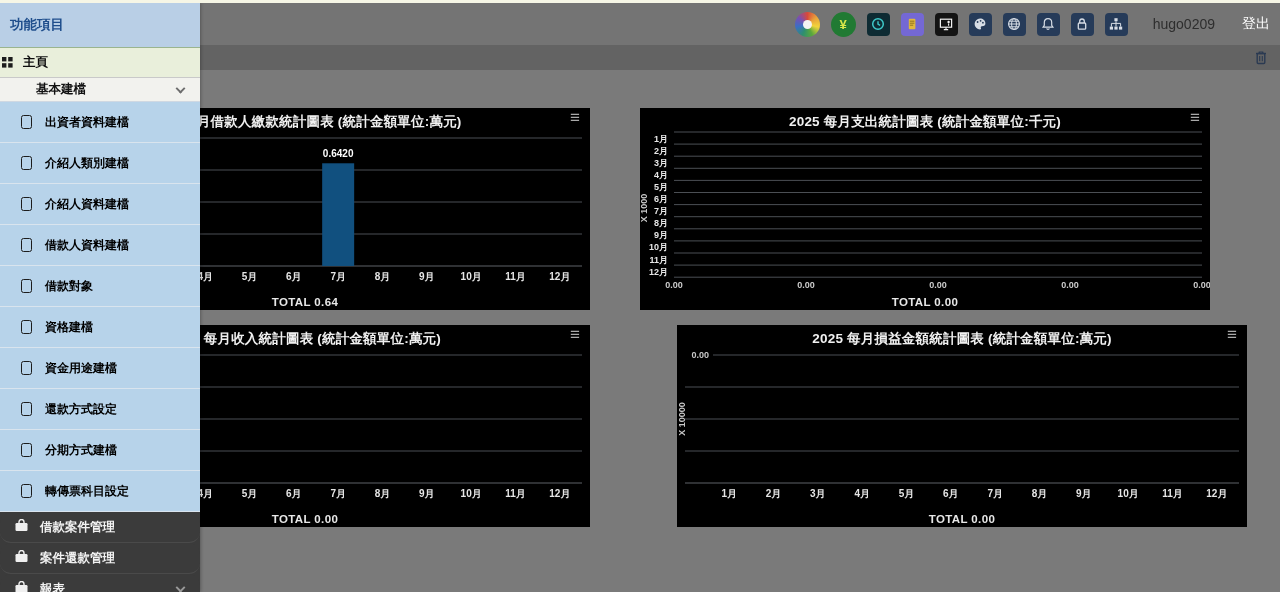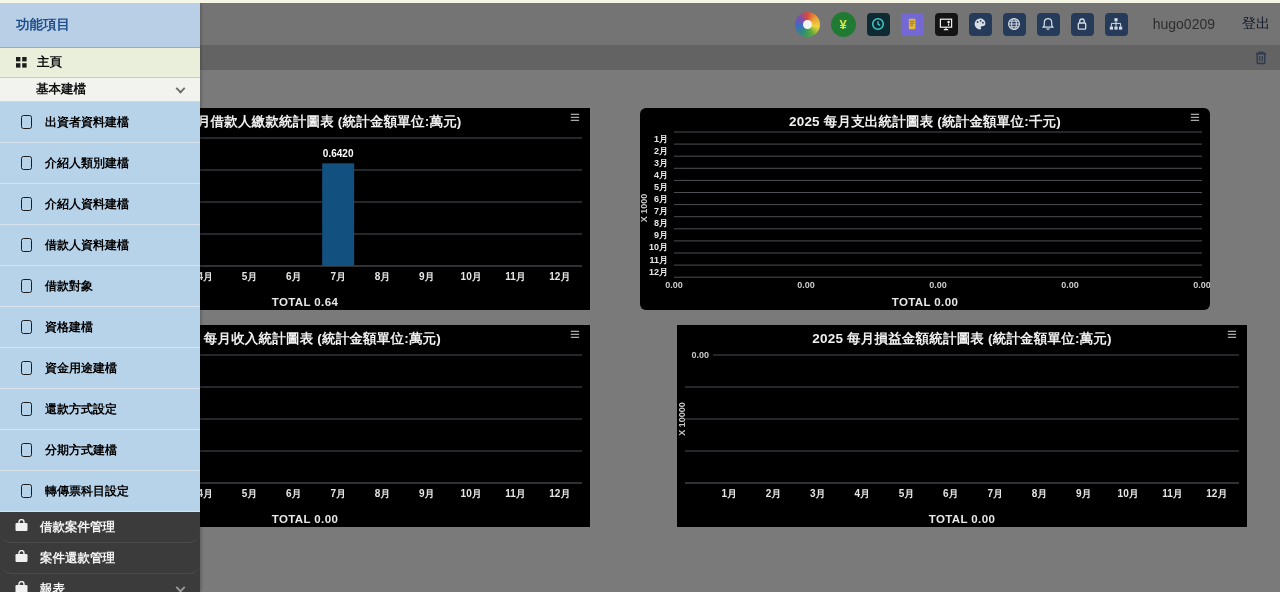--- a/index.html
+++ b/index.html
@@ -16,21 +16,21 @@
     display:flex;align-items:center;justify-content:flex-end;gap:11px;
     padding-right:10px;box-sizing:border-box;z-index:5;
   }
   .icon-sq{
     width:23px;height:23px;border-radius:4px;background:#263b59;
     display:flex;align-items:center;justify-content:center;flex:0 0 auto;cursor:pointer;
   }
   .icon-circle{width:25px;height:25px;border-radius:50%;flex:0 0 auto;cursor:pointer;
     display:flex;align-items:center;justify-content:center;}
   .username{color:#2e2e2e;font-size:14px;margin-left:14px;}
-  .logout{color:#0f172a;font-size:14px;margin-left:16px;cursor:pointer;}
+  .logout{color:#ffffff;font-size:14px;margin-left:16px;cursor:pointer;}
   .subbar{
     position:absolute;left:0;top:45px;width:1280px;height:25px;background:#636363;z-index:4;
     display:flex;align-items:center;justify-content:flex-end;padding-right:12px;box-sizing:border-box;
   }
   .trash-btn{cursor:pointer;display:flex;align-items:center;}
   
   .panel{
     position:absolute;width:570px;height:202px;background:#000;z-index:2;
   }
   .panel-title{
@@ -46,26 +46,26 @@
     position:absolute;bottom:2px;left:0;width:100%;text-align:center;
     color:#e8e8e8;font-weight:bold;font-size:11.5px;letter-spacing:.4px;
   }
   
   .sidebar{
     position:absolute;left:0;top:3px;width:200px;height:589px;z-index:20;
     background:#3b3b3b;box-shadow:1px 0 3px rgba(0,0,0,.25);
   }
   .sb-header{
     height:45px;background:#b9cfe6;color:#1f4e8c;font-weight:bold;font-size:13.5px;
-    display:flex;align-items:center;padding-left:16px;box-sizing:border-box;
+    display:flex;align-items:center;padding-left:10px;box-sizing:border-box;
     border-bottom:1px solid #9ab48f;
   }
   .sb-item{display:flex;align-items:center;box-sizing:border-box;cursor:pointer;position:relative;}
   .sb-item .lbl{font-weight:bold;font-size:12.5px;}
-  .sb-home{height:30px;background:#e9efdb;color:#0c0c0c;padding-left:16px;border-bottom:1px solid #c9c9c9;}
+  .sb-home{height:30px;background:#e9efdb;color:#0c0c0c;padding-left:2px;border-bottom:1px solid #c9c9c9;}
   .sb-home .lbl{margin-left:10px;}
   .sb-group{height:24px;background:#f2f2ee;color:#111;padding-left:36px;border-bottom:1px solid #cfd8e2;}
   .sb-sub{height:41px;background:#b7d3ea;color:#000;padding-left:21px;border-bottom:1px solid #d9e4ee;}
   .sb-sub .lbl{margin-left:13px;font-size:12px;}
   .sb-dark{height:31px;background:#3b3b3b;color:#f2f2f2;padding-left:14px;border-bottom:1px solid #4a4a4a;border-radius:11px;}
   .sb-dark .lbl{margin-left:11px;}
   .chev{
     position:absolute;right:16px;top:50%;width:7px;height:7px;box-sizing:border-box;
     border-right:2px solid #6d6d6d;border-bottom:2px solid #6d6d6d;
     transform:translateY(-70%) rotate(45deg);
@@ -177,21 +177,21 @@
       <text x="318.1666666666667" y="29.28" text-anchor="middle" fill="#ffffff" font-size="10px" font-weight="bold">0.6420</text>
       <text x="362.5" y="152" text-anchor="middle" fill="#e6e6e6" font-size="10px" font-weight="bold">8月</text>
       <text x="406.83333333333337" y="152" text-anchor="middle" fill="#e6e6e6" font-size="10px" font-weight="bold">9月</text>
       <text x="451.1666666666667" y="152" text-anchor="middle" fill="#e6e6e6" font-size="10px" font-weight="bold">10月</text>
       <text x="495.5" y="152" text-anchor="middle" fill="#e6e6e6" font-size="10px" font-weight="bold">11月</text>
       <text x="539.8333333333334" y="152" text-anchor="middle" fill="#e6e6e6" font-size="10px" font-weight="bold">12月</text>
     </svg>
   <div class="total-label">TOTAL 0.64</div>
 </div>
 
-<div class="panel" style="left:640px;top:108px;border-radius:6px;">
+<div class="panel" style="left:640px;top:108px;">
   <div class="panel-title">2025 每月支出統計圖表 (統計金額單位:千元)</div>
   <span class="burger">≡</span>
   <svg class="plot" width="570" height="174">
       <line x1="34" y1="4" x2="562" y2="4" stroke="#4b4f54" stroke-width="1"></line>
       <line x1="34" y1="16.1" x2="562" y2="16.1" stroke="#4b4f54" stroke-width="1"></line>
       <line x1="34" y1="28.2" x2="562" y2="28.2" stroke="#4b4f54" stroke-width="1"></line>
       <line x1="34" y1="40.3" x2="562" y2="40.3" stroke="#4b4f54" stroke-width="1"></line>
       <line x1="34" y1="52.4" x2="562" y2="52.4" stroke="#4b4f54" stroke-width="1"></line>
       <line x1="34" y1="64.5" x2="562" y2="64.5" stroke="#4b4f54" stroke-width="1"></line>
       <line x1="34" y1="76.6" x2="562" y2="76.6" stroke="#4b4f54" stroke-width="1"></line>

